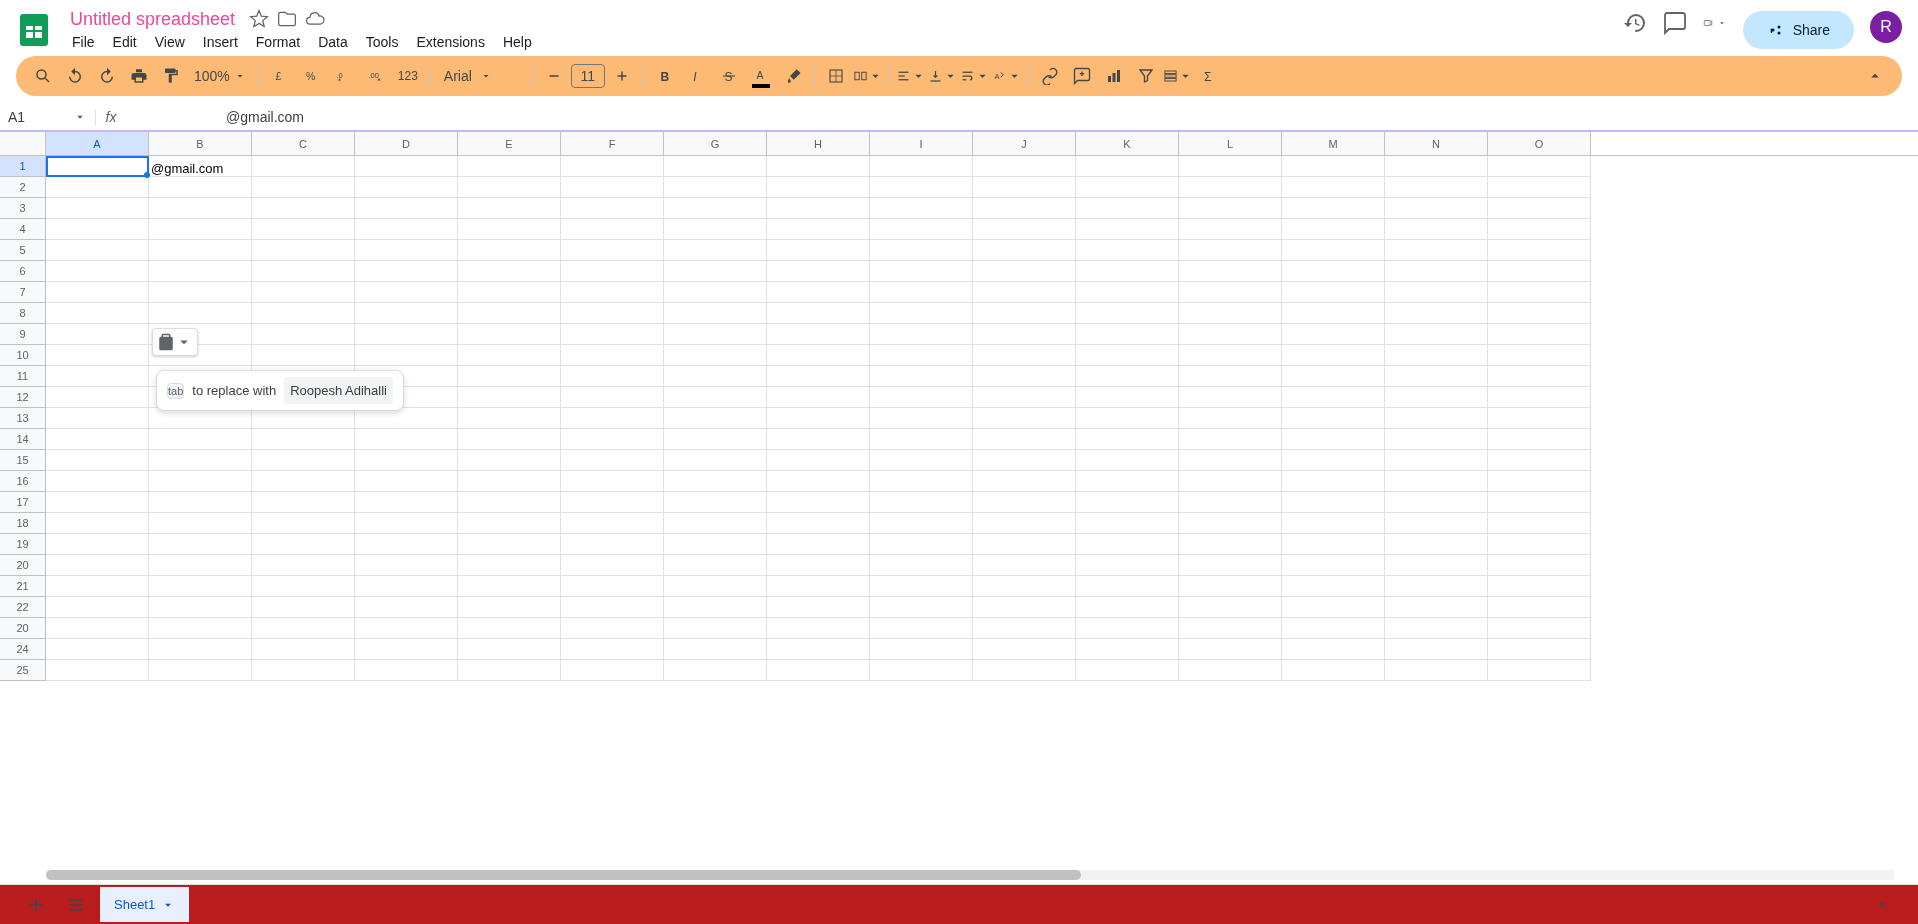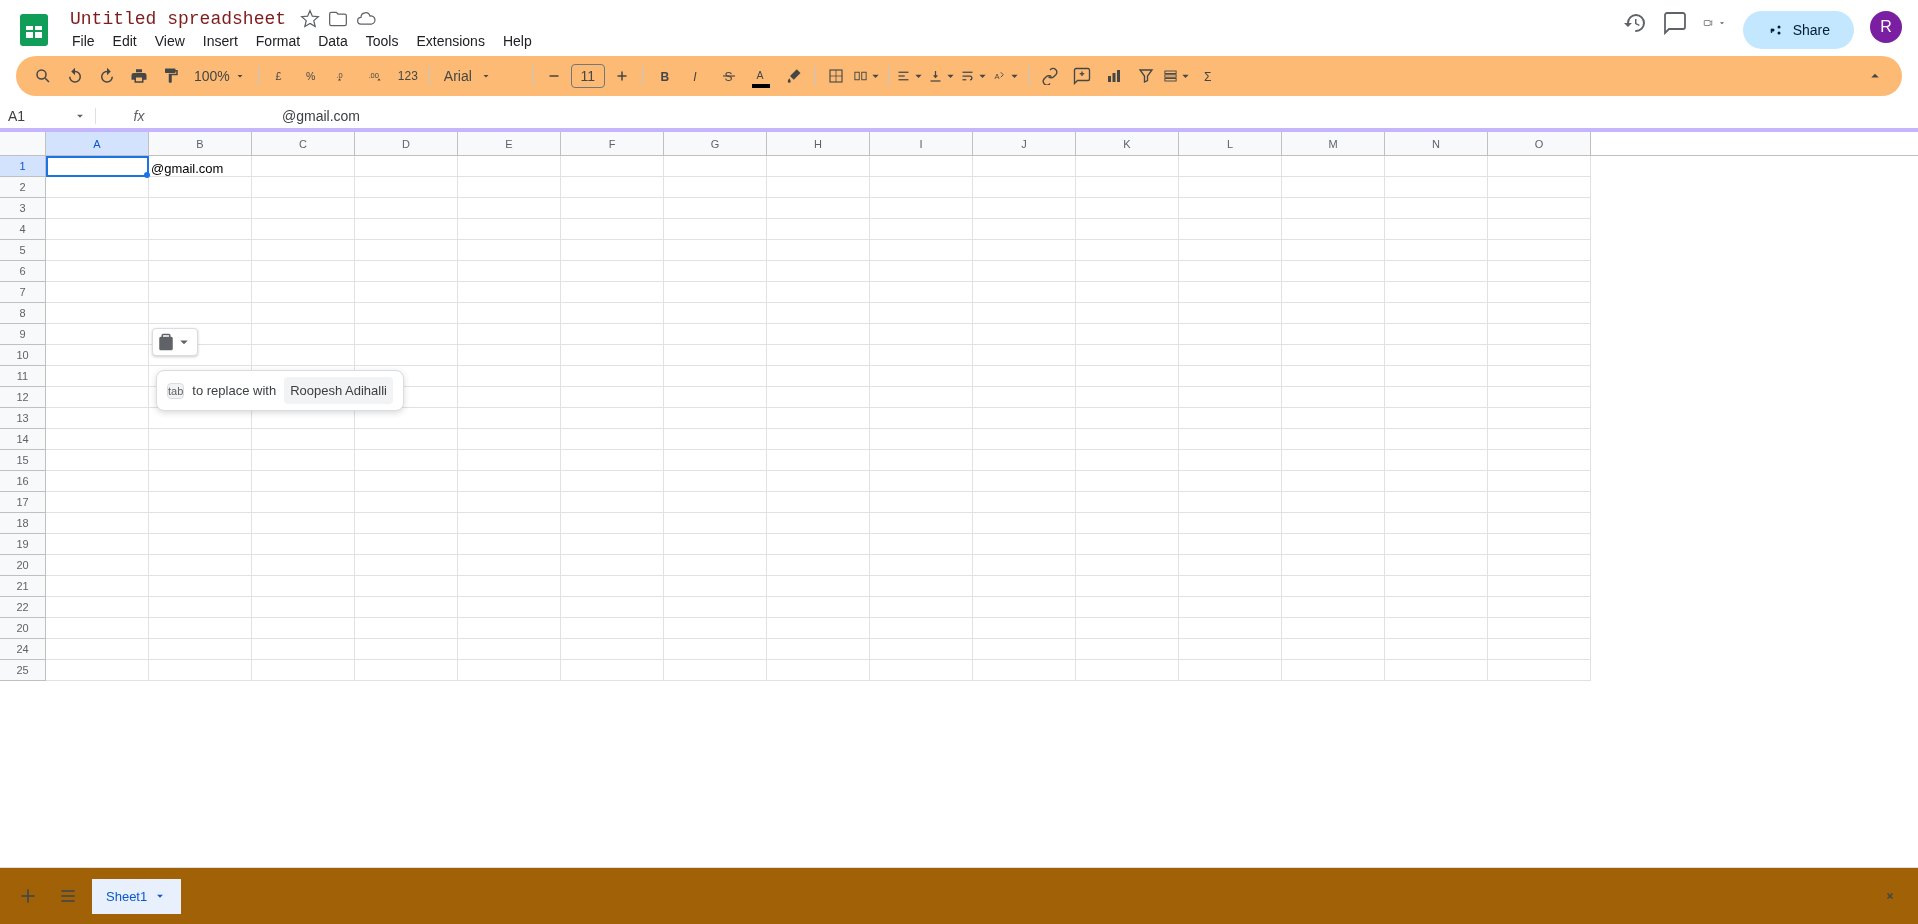--- a/index.html
+++ b/index.html
@@ -4,21 +4,21 @@
 <style>
 * { margin: 0; padding: 0; box-sizing: border-box; font-family: Arial, sans-serif; }
 body { width: 1918px; height: 924px; background: #fff; overflow: hidden; position: relative; }
 
 
 .header { display: flex; align-items: center; padding: 8px 16px 4px 16px; height: 56px; }
 .logo { width: 36px; height: 36px; margin-right: 12px; display: flex; align-items: center; justify-content: center; }
 .logo svg { width: 36px; height: 36px; }
 .title-area { flex: 1; }
 .title-row { display: flex; align-items: center; gap: 8px; }
-.doc-title { font-size: 18px; color: #7f1d1d; padding: 2px 6px; border-radius: 4px; font-family: Liberation Mono, monospace; }
+.doc-title { font-size: 18px; color: #ec4899; padding: 2px 6px; border-radius: 4px; }
 .title-icon { width: 20px; height: 20px; color: #5f6368; cursor: pointer; display: flex; align-items: center; justify-content: center; }
 .title-icon svg { width: 20px; height: 20px; fill: currentColor; }
 .menu-row { display: flex; gap: 2px; margin-top: -2px; }
 .menu-item { font-size: 14px; color: #202124; padding: 4px 8px; border-radius: 4px; cursor: pointer; }
 .header-right { display: flex; align-items: flex-start; gap: 16px; margin-left: auto; }
 .hdr-icon { width: 24px; height: 24px; color: #5f6368; cursor: pointer; display: flex; align-items: center; justify-content: center; }
 .hdr-icon svg { width: 24px; height: 24px; fill: currentColor; }
 .meet-btn { display: flex; align-items: center; gap: 4px; }
 .share-btn { display: flex; align-items: center; gap: 8px; background: #c2e7ff; border-radius: 40px; padding: 10px 24px; font-size: 14px; font-weight: 500; color: #001d35; cursor: pointer; }
 .share-btn svg { width: 18px; height: 18px; fill: #001d35; }
@@ -32,21 +32,21 @@
 .zoom { display: flex; align-items: center; gap: 4px; font-size: 14px; color: #444746; padding: 0 6px; }
 .font-name { display: flex; align-items: center; gap: 8px; font-size: 14px; color: #444746; padding: 0 8px; min-width: 90px; }
 .font-size-box { width: 34px; height: 24px; border: 1px solid #747775; border-radius: 4px; text-align: center; font-size: 14px; color: #444746; background: transparent; }
 .text-color-btn { position: relative; }
 .text-color-underline { position: absolute; bottom: 3px; left: 6px; right: 6px; height: 4px; background: #000; }
 .tb-dropdown { display: flex; align-items: center; }
 .tb-dropdown-arrow { width: 12px; }
 .toolbar-collapse { margin-left: auto; }
 
 
-.formula-row { display: flex; align-items: center; height: 28px; border-bottom: 4px solid #c4b5fd; margin-top: 8px; gap: 28px; }
+.formula-row { display: flex; align-items: center; height: 28px; border-bottom: 2px solid #c4b5fd; margin-top: 8px; }
 .name-box { width: 96px; display: flex; align-items: center; padding: 0 8px; font-size: 14px; color: #3c4043; border-right: 1px solid #e0e0e0; }
 .name-box-arrow { margin-left: auto; color: #5f6368; }
 .fx-label { width: 30px; text-align: center; font-style: italic; color: #5f6368; font-size: 14px; }
 .formula-input { flex: 1; font-size: 14px; color: #3c4043; padding-left: 100px; }
 
 
 .grid-wrap { position: relative; height: 560px; overflow: hidden; }
 .col-headers { display: flex; height: 24px; border-bottom: 1px solid #c0c0c0; position: sticky; top: 0; background: #fff; }
 .corner { width: 46px; background: #f8f9fa; border-right: 1px solid #c0c0c0; }
 .col-h { width: 103px; text-align: center; font-size: 11px; color: #5f6368; background: #f8f9fa; border-right: 1px solid #c0c0c0; line-height: 24px; }
@@ -67,21 +67,21 @@
 
 .smart-chip { position: absolute; left: 156px; top: 238px; background: #fff; border: 1px solid #dadce0; border-radius: 8px; box-shadow: 0 2px 6px rgba(0,0,0,0.15); padding: 6px 10px; display: flex; align-items: center; gap: 8px; font-size: 13px; color: #3c4043; }
 .tab-key { background: #f1f3f4; border: 1px solid #dadce0; border-radius: 4px; padding: 1px 0; font-size: 11px; color: #5f6368; }
 .chip-name { background: #f1f3f4; border-radius: 4px; padding: 6px 6px; }
 
 
 .hscroll { position: absolute; bottom: 44px; left: 46px; right: 24px; height: 10px; background: #f1f1f1; }
 .hscroll-thumb { height: 10px; width: 56%; background: #c1c1c1; border-radius: 5px; }
 
 
-.footer { position: absolute; bottom: 0; left: 0; right: 0; height: 57px; background: #a16207; border-top: 1px solid #e0e0e0; display: flex; align-items: center; padding: 0 12px; gap: 8px; }
+.footer { position: absolute; bottom: 0; left: 0; right: 0; height: 40px; background: #b91c1c; border-top: 1px solid #e0e0e0; display: flex; align-items: center; padding: 0 20px; gap: 8px; }
 .footer-btn { width: 32px; height: 32px; display: flex; align-items: center; justify-content: center; border-radius: 4px; cursor: pointer; color: #444746; }
 .footer-btn svg { width: 20px; height: 20px; fill: currentColor; }
 .sheet-tab { display: flex; align-items: center; gap: 6px; background: #e8f0fe; border-radius: 0; padding: 10px 14px; font-size: 13px; font-weight: 500; color: #0b57d0; }
 .explore-btn { margin-left: auto; }
 </style>
 </head>
 <body>
 
 <div class="header">
   <div class="logo">

